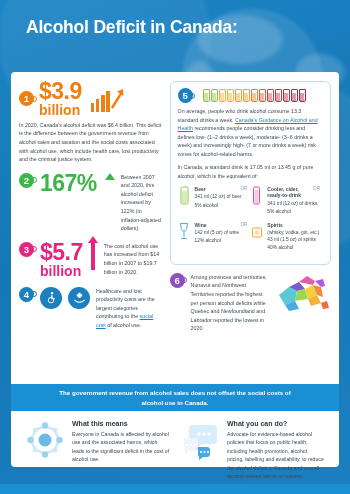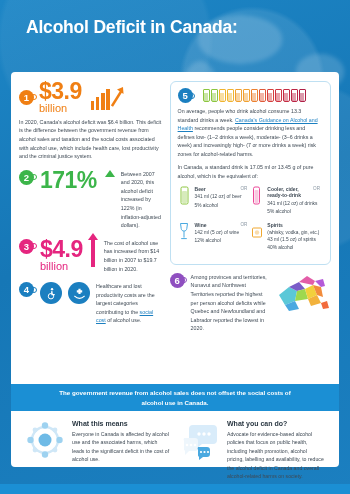--- a/index.html
+++ b/index.html
@@ -69,21 +69,21 @@
   .b3{background:#e5257f;} .b3:after{color:#e5257f;}
   .b4{background:#1b7fc0;} .b4:after{color:#1b7fc0;}
   .b5{background:#1b7fc0;} .b5:after{color:#1b7fc0;}
   .b6{background:#8f4fc0;} .b6:after{color:#8f4fc0;}
 
   .item { margin-bottom:9px; }
   .item-head { display:flex; align-items:center; gap:5px; }
   .bignum {
     font-size:23px; font-weight:bold; line-height:.95; letter-spacing:-.5px;
   }
-  .bigsub { font-size:11px; font-weight:normal; line-height:1; }
+  .bigsub { font-size:14px; font-weight:bold; line-height:1; }
   .o { color:#f07f13; } .g { color:#3cb54a; } .p { color:#e5257f; }
 
   .body-text {
     font-size:5.3px; line-height:1.62; color:#3f4a55; margin-top:4px;
   }
   .body-text a, .lnk { color:#1b7fc0; text-decoration:underline; }
 
   .row-flex { display:flex; align-items:flex-start; gap:6px; }
   .side-text { font-size:5.3px; line-height:1.62; color:#3f4a55; flex:1; }
 
@@ -175,31 +175,31 @@
                   <path d="M12 3 L12.5 10 L6 5.5 Z" fill="#f07f13"></path>
                 </svg>
             </div>
           </div>
           <div class="body-text">In 2020, Canada's alcohol deficit was $6.4 billion. This deficit is the difference between the government revenue from alcohol sales and taxation and the social costs associated with alcohol use, which include health care, lost productivity and the criminal justice system.</div>
         </div>
 
         <div class="item">
           <div class="row-flex">
             <div class="badge b2">2</div>
-            <div class="bignum g">171%</div>
+            <div class="bignum g">167%</div>
             <div class="arrow-up"></div>
             <div class="side-text">Between 2007 and 2020, this alcohol deficit increased by 122% (in inflation-adjusted dollars).</div>
           </div>
         </div>
 
         <div class="item">
           <div class="row-flex">
             <div class="badge b3">3</div>
             <div>
-              <div class="bignum p">$4.9</div>
+              <div class="bignum p">$5.7</div>
               <div class="bigsub p">billion</div>
             </div>
             <div class="pinkbar"></div>
             <div class="side-text">The cost of alcohol use has increased from $14 billion in 2007 to $19.7 billion in 2020.</div>
           </div>
         </div>
 
         <div class="item">
           <div class="row-flex">
             <div class="badge b4">4</div>

